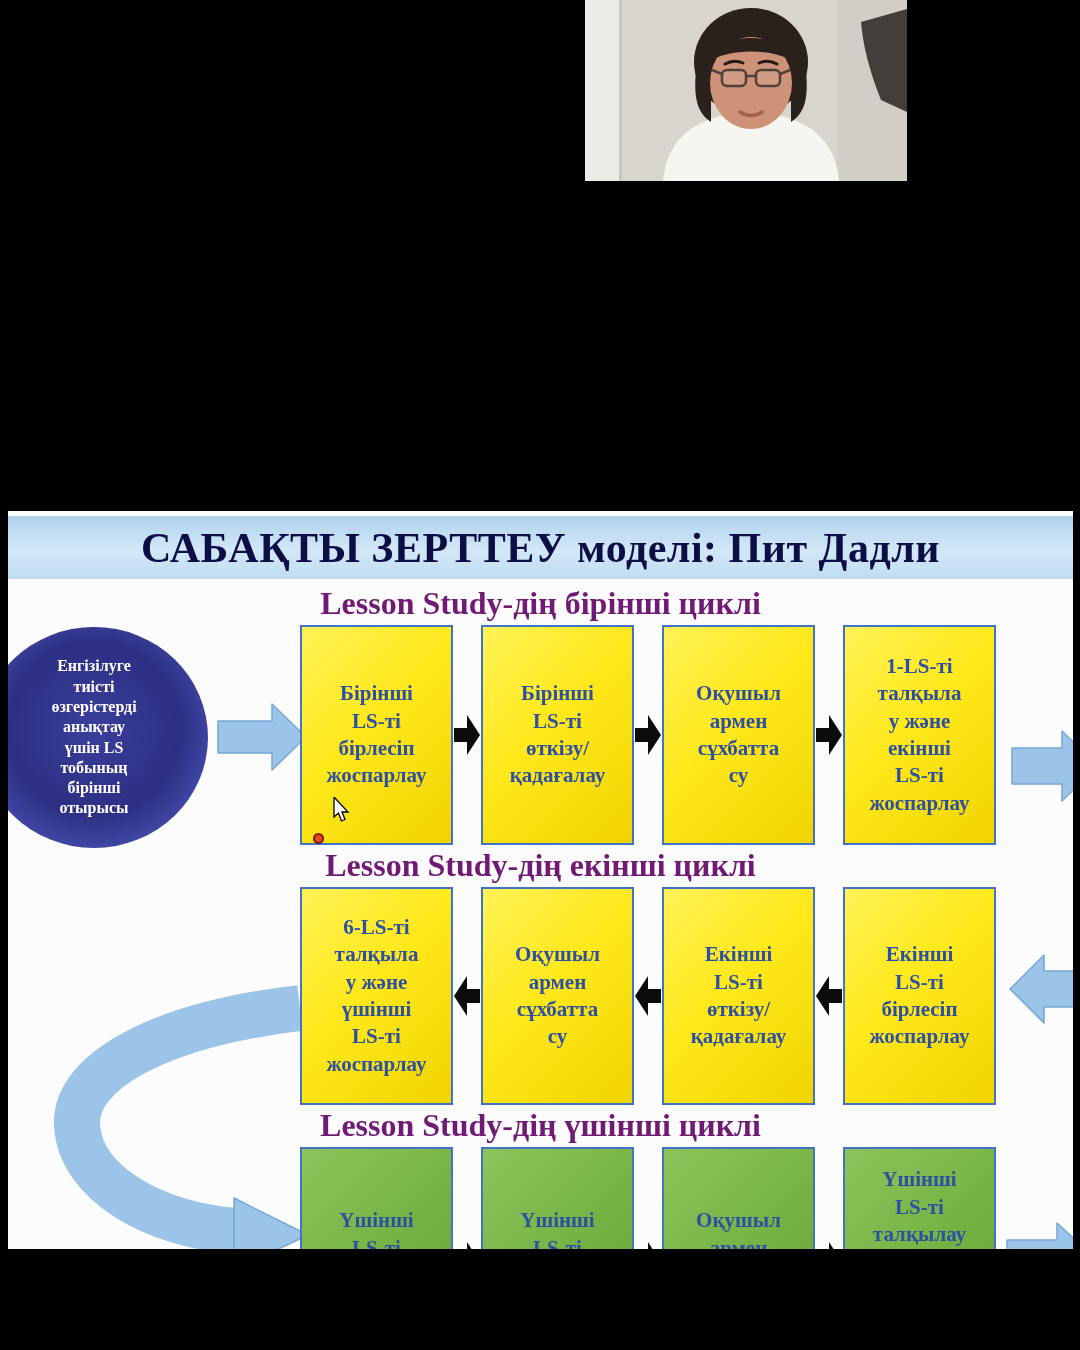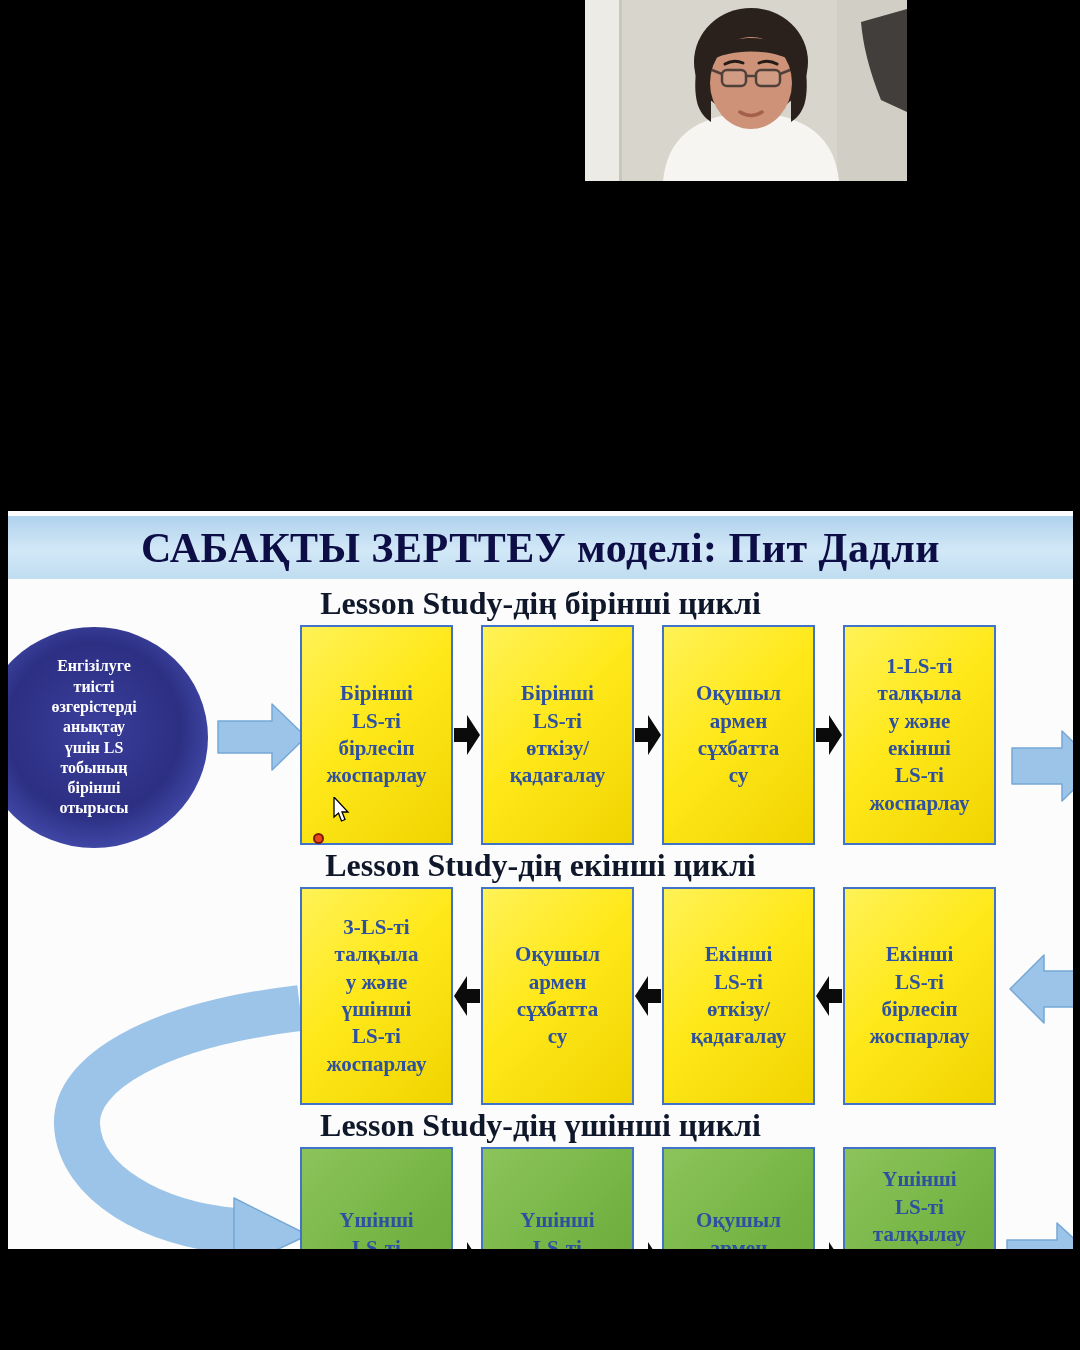--- a/index.html
+++ b/index.html
@@ -9,21 +9,21 @@
   
   .webcam{position:absolute;left:585px;top:0;width:322px;height:181px;background:#d8d5cd;overflow:hidden;}
 
   
   .slide{position:absolute;left:8px;top:511px;width:1065px;height:738px;background:#fcfcfc;overflow:hidden;}
   .title-bar{position:absolute;left:0;top:5px;width:100%;height:63px;
              background:linear-gradient(180deg,#b0d2ec,#d2e8f7 55%,#bfdcf0);
              display:flex;align-items:center;justify-content:center;}
   .slide-title{font-weight:bold;font-size:42px;color:#0e0e46;letter-spacing:.5px;white-space:nowrap;}
 
-  .heading{position:absolute;left:0;width:100%;text-align:center;font-weight:bold;font-size:32px;color:#0f172a;}
+  .heading{position:absolute;left:0;width:100%;text-align:center;font-weight:bold;font-size:32px;color:#701a75;}
   .h1{top:74px;} .h2{top:336px;} .h3{top:596px;}
 
   .row{position:absolute;left:292px;width:696px;display:flex;align-items:center;justify-content:space-between;}
   .row1{top:114px;height:220px;}
   .row2{top:376px;height:218px;}
   .row3{top:636px;height:230px;}
 
   .box{box-sizing:border-box;width:153px;height:100%;border:2px solid #4173c7;
        display:flex;align-items:center;justify-content:center;text-align:center;padding:8px;}
   .box.yellow{background:linear-gradient(135deg,#fff257,#ffe81a 45%,#f0d400);}
@@ -142,21 +142,21 @@
 талқыла
 у және
 екінші
 LS-ті
 жоспарлау</span>
       </div>
     </div>
 
     <div class="row row2">
       <div class="box yellow">
-        <span class="box-label">3-LS-ті
+        <span class="box-label">6-LS-ті
 талқыла
 у және
 үшінші
 LS-ті
 жоспарлау</span>
       </div>
       <svg class="barrow left" width="26" height="52" viewBox="0 0 26 52">
           <polygon points="0,19 13,19 13,6 26,26 13,46 13,33 0,33"></polygon>
         </svg>
       <div class="box yellow">

